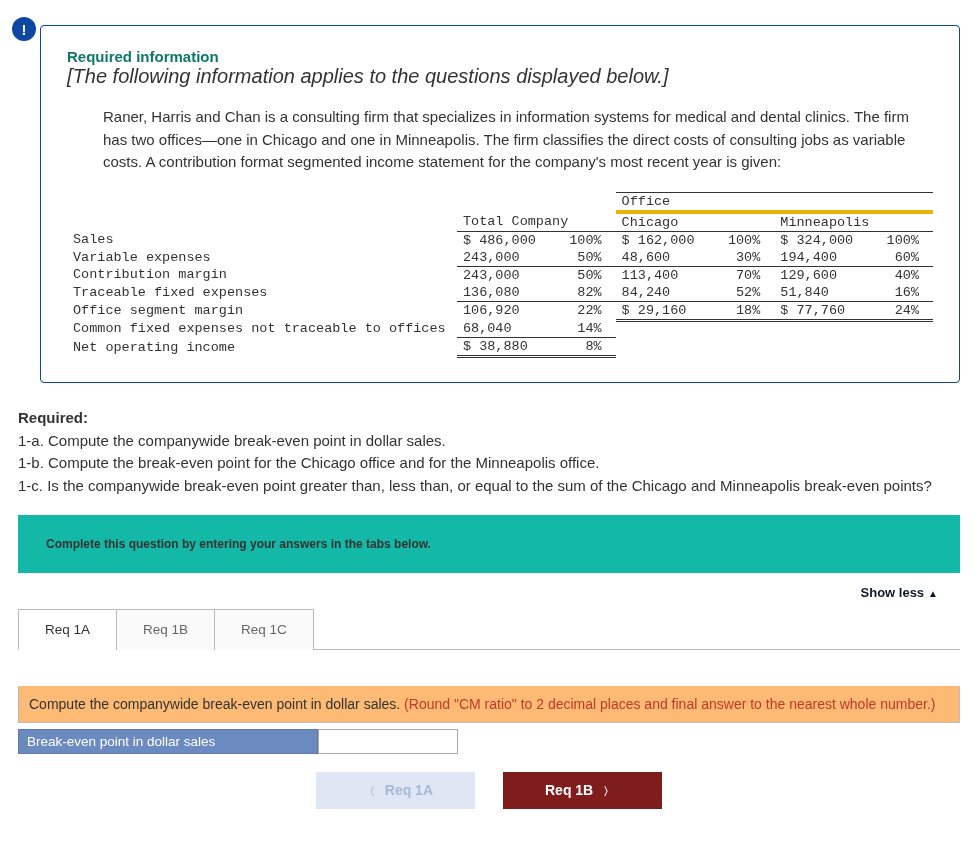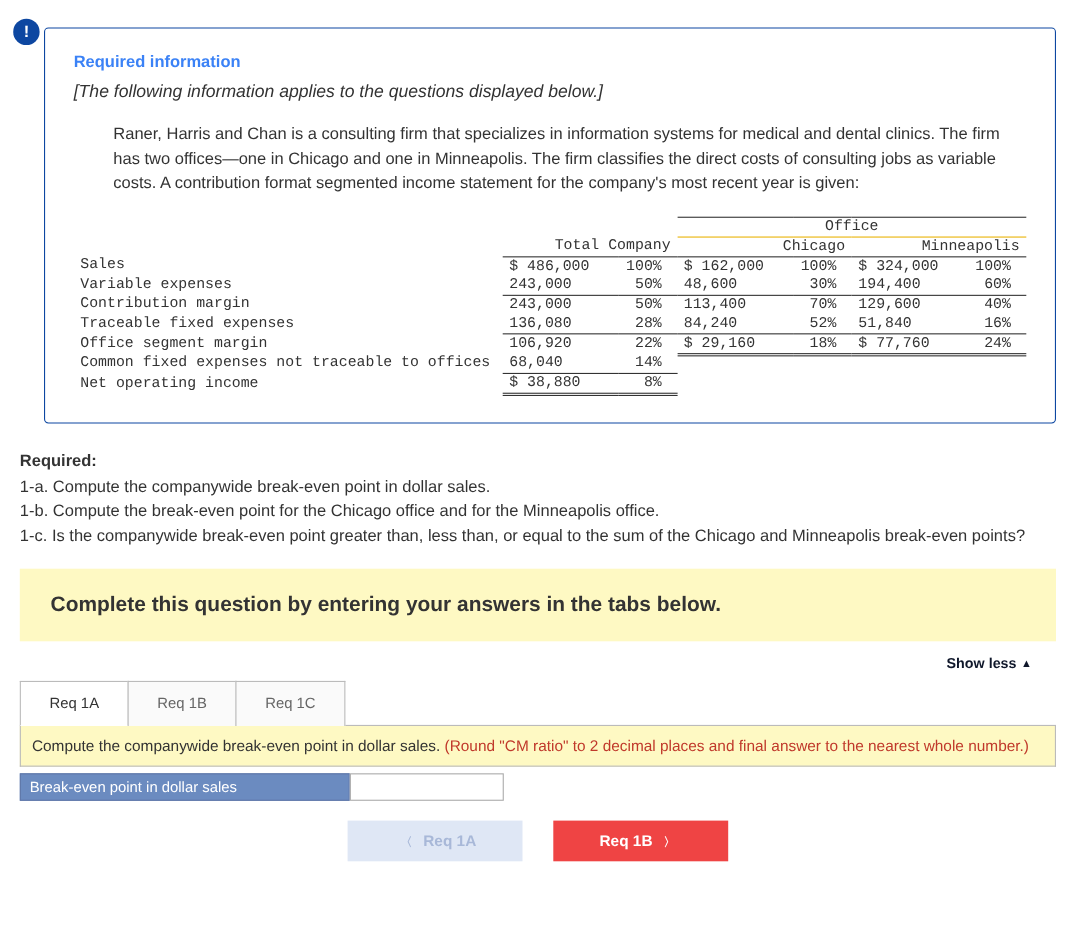--- a/index.html
+++ b/index.html
@@ -1,49 +1,49 @@
 <!DOCTYPE html>
 <html><head>
 <meta charset="utf-8">
 <style>
 * { box-sizing: border-box; margin: 0; padding: 0; }
 body { font-family: -apple-system, BlinkMacSystemFont, "Segoe UI", Arial, sans-serif; font-size: 14px; color: #333; background: #fff; width: 978px; height: 852px; position: relative; padding: 15px 0 0 0; }
 .info-icon { position: absolute; top: 17px; left: 12px; width: 24px; height: 24px; background: #0d47a1; border-radius: 50%; color: #fff; display: flex; align-items: center; justify-content: center; font-weight: bold; font-size: 15px; }
 .info-box { margin: 10px 18px 0 40px; border: 1px solid #0d47a1; border-radius: 4px; padding: 22px 26px 22px 26px; }
-.info-title { color: #3b82f6; font-weight: bold; font-size: 15px; margin-bottom: 10px; }
-.info-sub { font-style: italic; margin-bottom: 18px; font-size: 16px; }
+.info-title { color: #0f766e; font-weight: bold; font-size: 15px; }
+.info-sub { font-style: italic; margin-bottom: 18px; font-size: 20px; }
 .info-body { font-size: 15px; line-height: 1.5; margin-bottom: 18px; margin-left: 36px; }
 .fin-table { width: 100%; border-collapse: collapse; font-family: "Courier New", monospace; font-size: 13.5px; }
 .fin-table td { padding: 1px 6px; white-space: nowrap; }
 .fin-table .col-label { font-family: "Courier New", monospace; width: 40%; text-align: left; }
 .fin-table .col-amt { text-align: left; width: 12%; }
 .fin-table .col-pct { text-align: right; width: 6%; padding-right: 14px; }
-.hdr-office { border-top: 1px solid #333; border-bottom: 1px solid #eab308; text-align: center; }
-.hdr-col { border-bottom: 1px solid #333; text-align: right; }
+.hdr-office { border-top: 1px solid #333; border-bottom: 4px solid #eab308; }
+.hdr-col { border-bottom: 1px solid #333; text-align: left; }
 .line-bot { border-bottom: 1px solid #333; }
 .dbl-top { border-top: 3px double #333; }
 .required-block { margin: 24px 18px 0 18px; font-size: 15px; line-height: 1.5; }
 .required-block b { font-weight: bold; }
 .answer-area { margin: 18px 18px 0 18px; }
-.instruction-bar { background: #fef9c3; padding: 22px 28px; font-weight: bold; font-size: 19px; }
+.instruction-bar { background: #14b8a6; padding: 22px 28px; font-weight: bold; font-size: 12px; }
 .showless { text-align: right; color: #0f172a; font-weight: bold; font-size: 13px; padding: 12px 22px 8px 0; }
 .showless .tri { font-size: 10px; vertical-align: middle; margin-left: 4px; }
 .tabs { display: flex; border-bottom: 1px solid #bbb; }
 .tab { padding: 12px 26px; font-size: 13.5px; border: 1px solid #bbb; border-bottom: none; margin-right: -1px; background: #fff; cursor: pointer; position: relative; top: 1px; color: #333;}
 .tab.active { background: #fff; font-weight: normal; border-bottom: 1px solid #fff; }
 .tab.inactive { background: #fafafa; color: #666; }
-.tab-content { border: 1px solid #bbb; border-top: none; background: #fef9c3; padding: 10px 10px; font-size: 14px; }
+.tab-content { border: 1px solid #bbb; border-top: none; background: #fdba74; padding: 10px 10px; font-size: 14px; margin-top: 36px; }
 .hint { color: #c0392b; }
 .input-row { display: flex; margin-top: 6px; }
 .input-label { background: #6b8bc0; color: #fff; border: 1px solid #6077a8; padding: 4px 8px; font-size: 13.5px; width: 300px; }
 .input-field { border: 1px solid #aaa; background: #fff; width: 140px; padding: 3px 6px; font-size: 13.5px; }
 .nav-btns { display: flex; justify-content: center; gap: 28px; margin-top: 18px; }
 .nav-btn { padding: 10px 42px; font-size: 14px; font-weight: bold; border: none; }
 .nav-btn.prev { background: #dfe7f5; color: #a8b8d8; cursor: default; }
-.nav-btn.next { background: #ef4444; color: #fff; cursor: pointer; }
+.nav-btn.next { background: #7f1d1d; color: #fff; cursor: pointer; }
 .nav-btn .arr { font-size: 11px; margin: 0 6px; }
 </style>
 </head>
 <body>
 
 <div class="info-icon">!</div>
 
 <div class="info-box">
   <div class="info-title">Required information</div>
   <div class="info-sub">[The following information applies to the questions displayed below.]</div>
@@ -86,21 +86,21 @@
       <td class="col-amt">243,000</td>
           <td class="col-pct">50%</td>
       <td class="col-amt">113,400</td>
           <td class="col-pct">70%</td>
       <td class="col-amt">129,600</td>
           <td class="col-pct">40%</td>
     </tr>
     <tr>
       <td class="col-label">Traceable fixed expenses</td>
       <td class="col-amt line-bot">136,080</td>
-          <td class="col-pct line-bot">28%</td>
+          <td class="col-pct line-bot">82%</td>
       <td class="col-amt line-bot">84,240</td>
           <td class="col-pct line-bot">52%</td>
       <td class="col-amt line-bot">51,840</td>
           <td class="col-pct line-bot">16%</td>
     </tr>
     <tr>
       <td class="col-label">Office segment margin</td>
       <td class="col-amt">106,920</td>
           <td class="col-pct">22%</td>
       <td class="col-amt line-bot dbl-top" style="border-top:none">$ 29,160</td>

